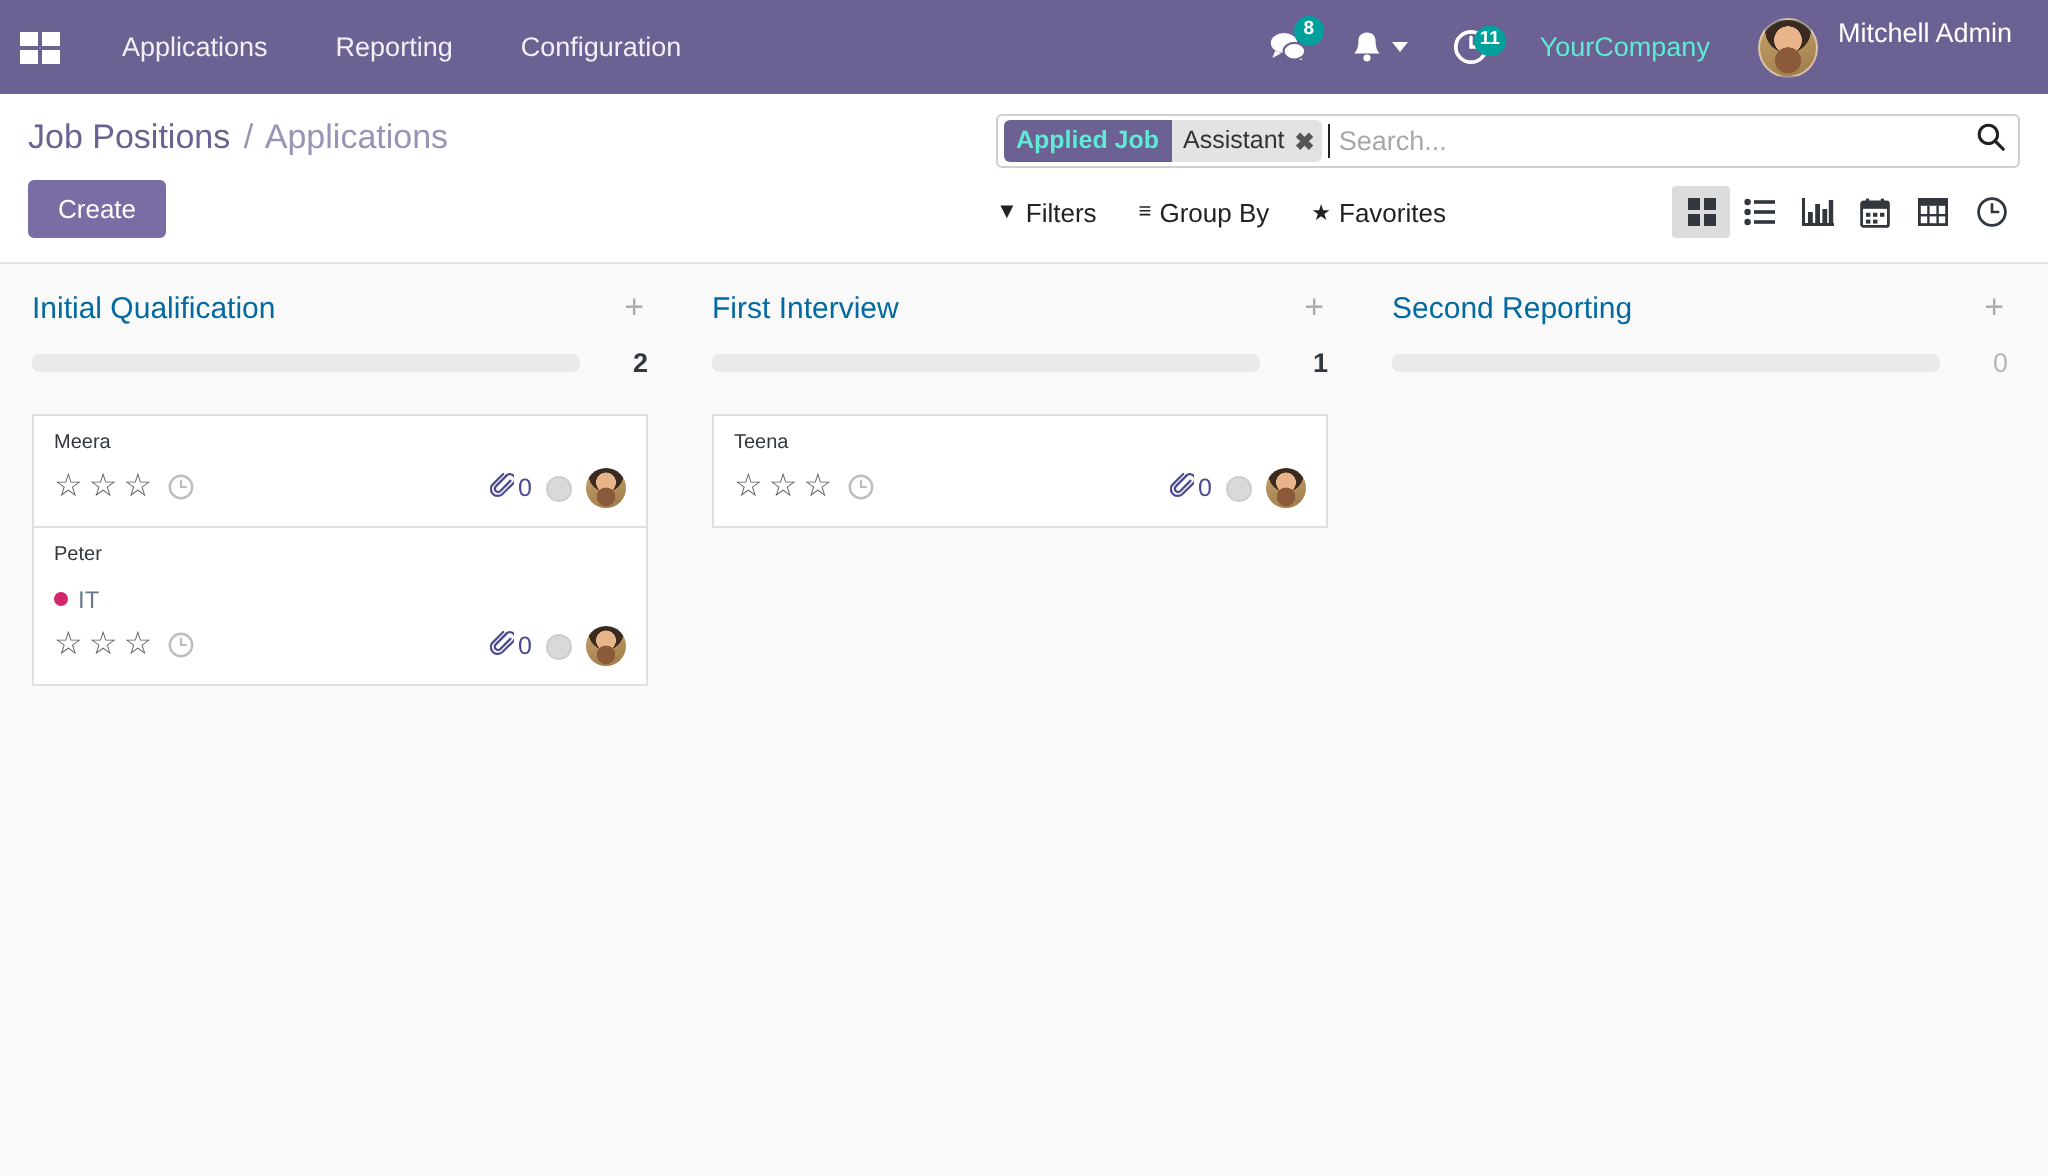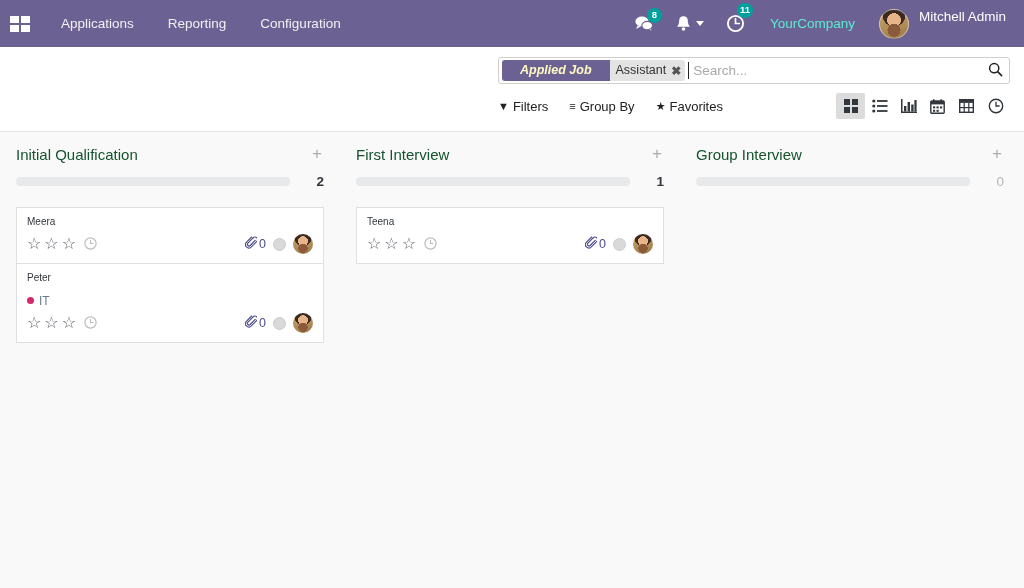--- a/index.html
+++ b/index.html
@@ -163,26 +163,25 @@
     display: flex;
     align-items: stretch;
     height: 21px;
     border-radius: 3px;
     overflow: hidden;
     font-size: 12.5px;
     margin-right: 2px;
   }
   .facet-label {
     background: #6b6192;
-    color: #fef9c3;
-    padding: 0 18px;
+    color: #5eead4;
+    padding: 0 6px;
     line-height: 21px;
     font-weight: bold;
     white-space: nowrap;
-    font-style: italic;
   }
   .facet-value {
     background: #e3e3e3;
     color: #333333;
     padding: 0 4px 0 6px;
     line-height: 21px;
     display: flex;
     align-items: center;
     gap: 5px;
     white-space: nowrap;
@@ -268,21 +267,21 @@
     flex: none;
     padding: 14px 16px 0 16px;
   }
   .kb-col-head {
     display: flex;
     align-items: flex-start;
     justify-content: space-between;
   }
   .kb-col-title {
     font-size: 15px;
-    color: #14532d;
+    color: #0369a1;
     white-space: nowrap;
     cursor: pointer;
   }
   .kb-plus {
     color: #adadad;
     font-size: 17px;
     line-height: 15px;
     cursor: pointer;
     padding: 0 2px;
   }
@@ -420,33 +419,41 @@
         <ellipse cx="7.5" cy="14" rx="1.8" ry="1.7" fill="#ffffff"></ellipse>
       </svg>
       <span class="caret"></span>
     </div>
 
     <div class="sysitem">
       <svg width="19" height="19" viewBox="0 0 19 19">
         <circle cx="9.5" cy="9.5" r="7.6" fill="none" stroke="#ffffff" stroke-width="1.9"></circle>
         <path d="M9.5 4.6 V9.5 H13.3" fill="none" stroke="#ffffff" stroke-width="1.7" stroke-linecap="round"></path>
       </svg>
-      <span class="badge" style="left:22px;top:3px">11</span>
+      <span class="badge" style="left:22px;top:13px">11</span>
     </div>
 
     <div class="company-name">YourCompany</div>
 
     <div class="user-menu">
       <span class="avatar-photo"></span>
       <span class="user-name">Mitchell Admin</span>
     </div>
   </div>
 </div>
 
 <div class="control-panel">
+  <div class="cp-left">
+    <div class="breadcrumb">
+      <span class="crumb-link">Job Positions</span>
+      <span class="crumb-sep">/</span>
+      <span class="crumb-active">Applications</span>
+    </div>
+    <button class="btn-create">Create</button>
+  </div>
 
   <div class="cp-right">
     <div class="search-box">
       <div class="facet">
         <span class="facet-label">Applied Job</span>
         <span class="facet-value">
           <span>Assistant</span>
           <span class="facet-close">✖</span>
         </span>
       </div>
@@ -635,21 +642,21 @@
               </span>
               <span class="status-dot"></span>
               <span class="card-avatar"></span>
             </div>
           </div>
         </div>
       </div>
     </div>
     <div class="kb-col">
       <div class="kb-col-head">
-        <div class="kb-col-title">Group Interview</div>
+        <div class="kb-col-title">Second Reporting</div>
         <div class="kb-plus">+</div>
       </div>
       <div class="kb-progress-row">
         <div class="kb-progress"></div>
         <div class="kb-count zero">0</div>
       </div>
       <div class="kb-cards"></div>
     </div>
     <div class="kb-col">
       <div class="kb-cards"></div>

